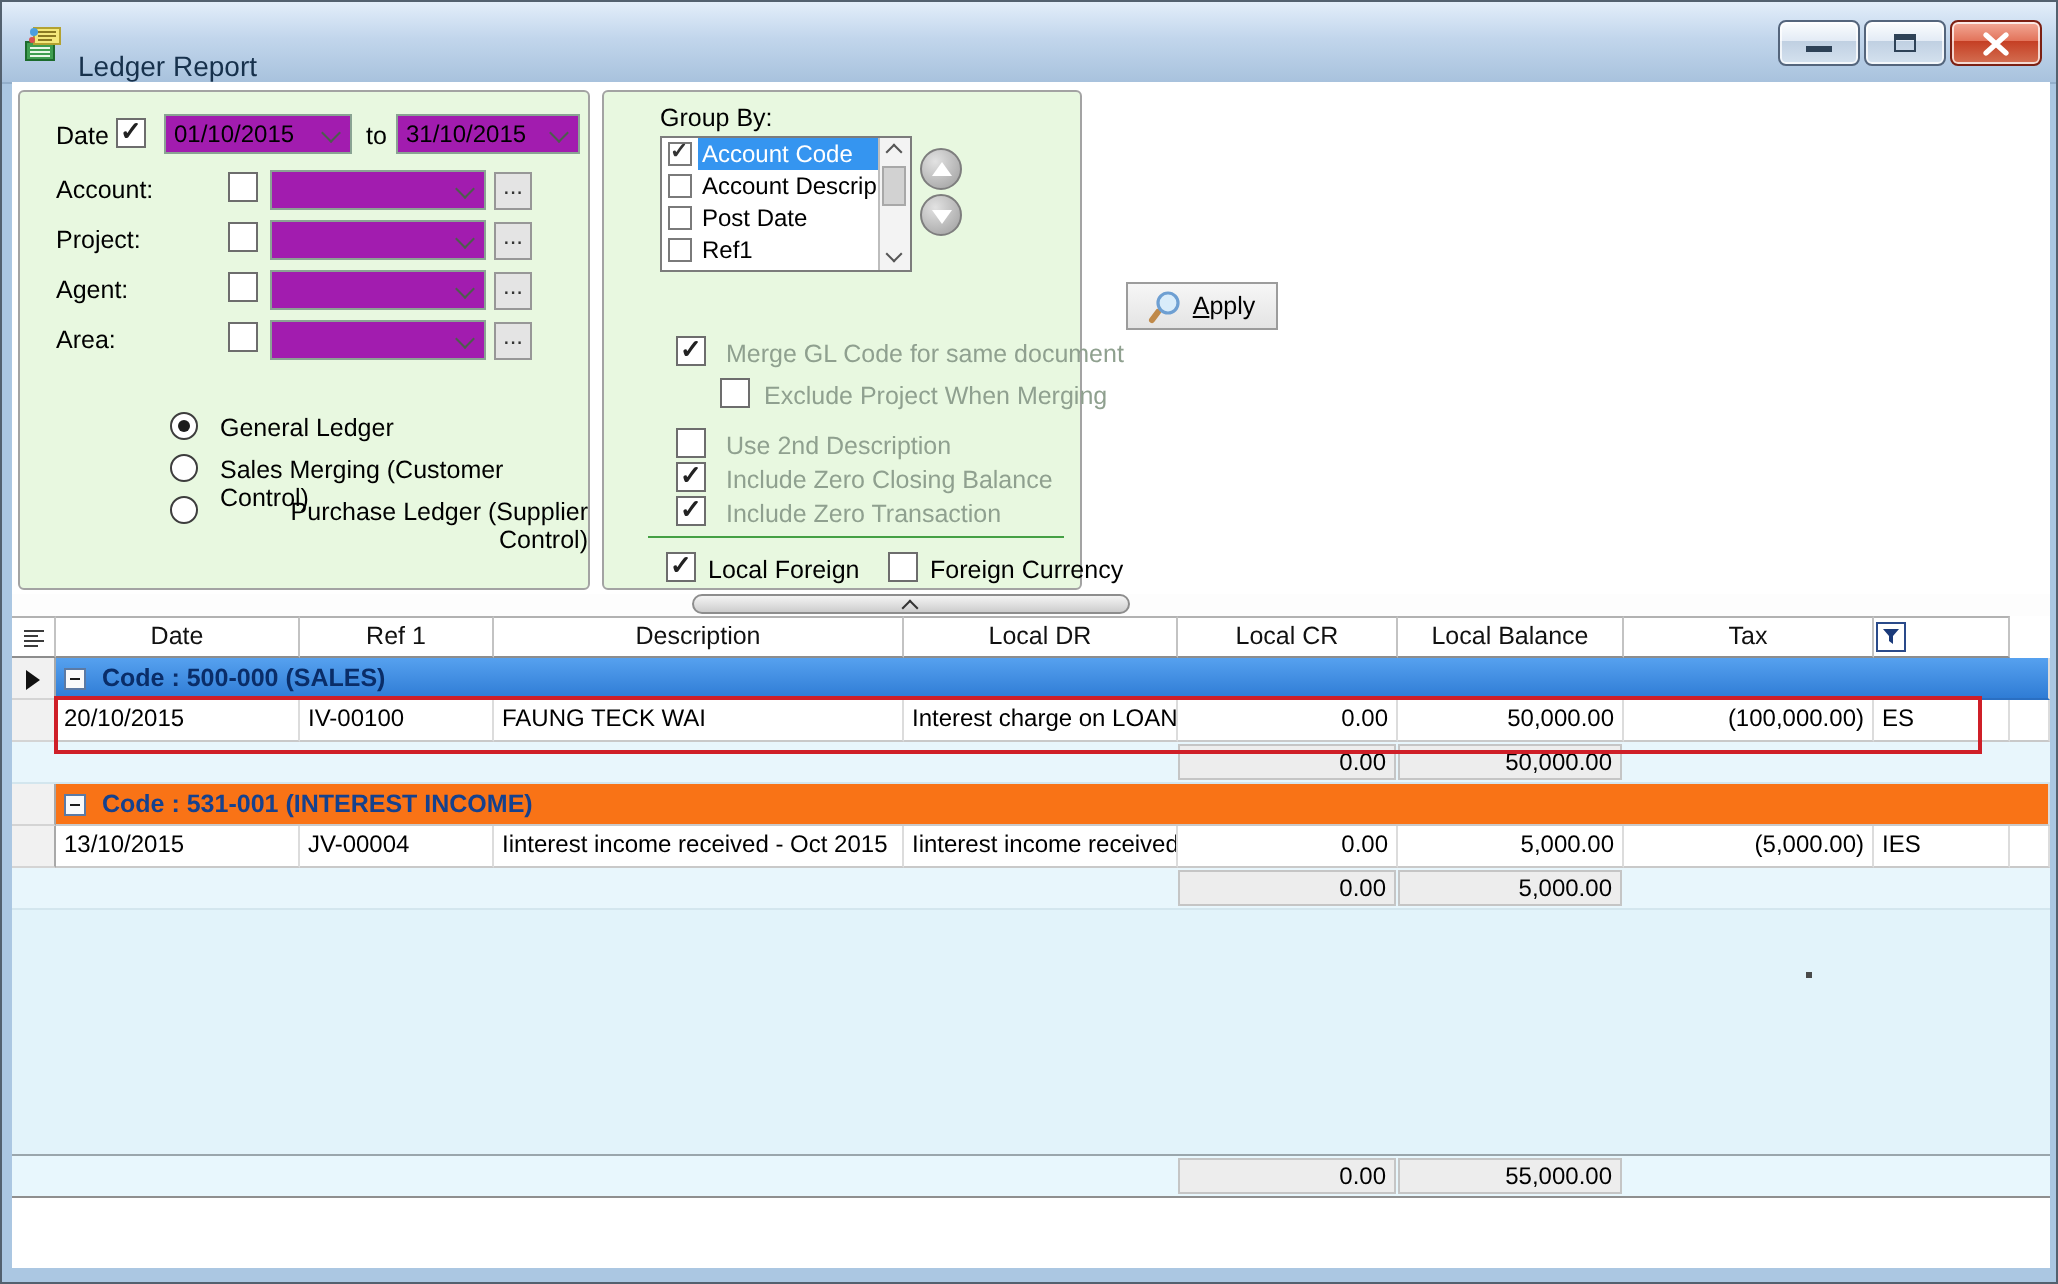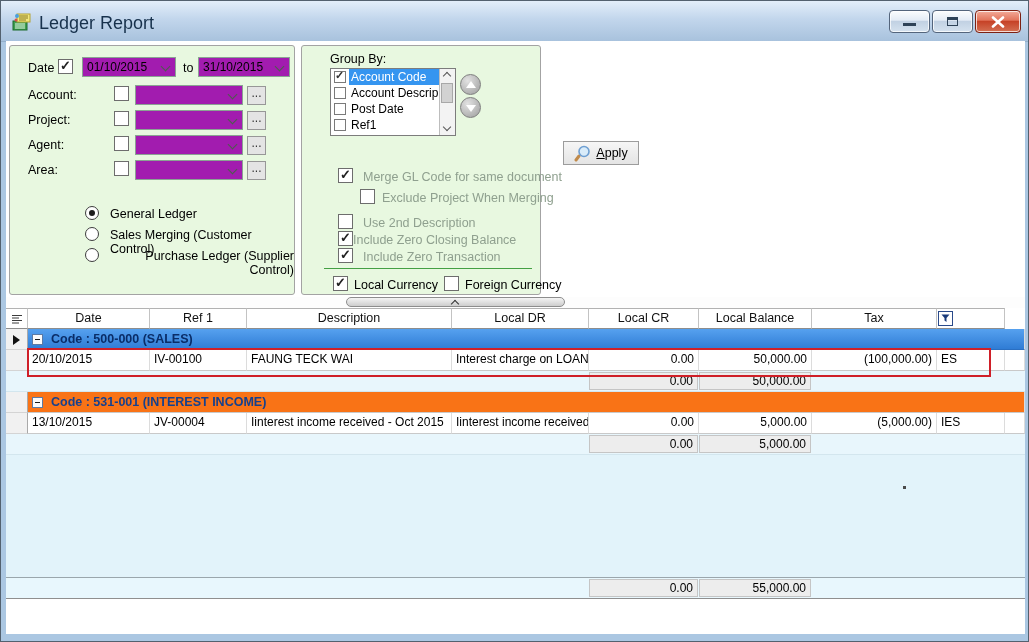--- a/index.html
+++ b/index.html
@@ -14,21 +14,21 @@
     background:#abc7e2;
   }
   
   .titlebar {
     position:absolute; left:0; top:0; right:0; height:40px;
     background:linear-gradient(#e3eefa, #c2d6ec 45%, #a8c2dd);
     border-bottom:1px solid #93afcb;
   }
   .app-icon { position:absolute; left:11px; top:11px; width:20px; height:20px; }
   .title-text {
-    position:absolute; left:38px; top:12px; font-size:18px; color:#17314c;
+    position:absolute; left:38px; top:24px; font-size:14px; color:#17314c;
   }
   .win-btns { position:absolute; right:7px; top:9px; display:flex; }
   .wbtn {
     width:41px; height:23px; box-sizing:border-box; margin-left:2px;
     border:1px solid #54657c; border-radius:4px;
     background:linear-gradient(#fbfdfe, #e3ebf5 45%, #c0d0e2 46%, #d5e2ef);
     box-shadow:inset 0 0 0 1px rgba(255,255,255,.75);
     display:flex; align-items:center; justify-content:center;
   }
   .wbtn.close {
@@ -333,27 +333,27 @@
         <span class="tri"></span>
       </span>
 
     <span class="cb checked" style="left:36px; top:122px;"></span>
     <span class="opt-label" style="left:61px; top:124px;">Merge GL Code for same document</span>
     <span class="cb" style="left:58px; top:143px;"></span>
     <span class="opt-label" style="left:80px; top:145px;">Exclude Project When Merging</span>
     <span class="cb" style="left:36px; top:168px;"></span>
     <span class="opt-label" style="left:61px; top:170px;">Use 2nd Description</span>
     <span class="cb checked" style="left:36px; top:185px;"></span>
-    <span class="opt-label" style="left:51px; top:187px;">Include Zero Closing Balance</span>
+    <span class="opt-label" style="left:61px; top:187px;">Include Zero Closing Balance</span>
     <span class="cb checked" style="left:36px; top:202px;"></span>
     <span class="opt-label" style="left:61px; top:204px;">Include Zero Transaction</span>
 
     <span class="green-line"></span>
     <span class="cb checked" style="left:31px; top:230px;"></span>
-    <span class="cur-label" style="left:52px; top:232px;">Local Currency</span>
+    <span class="cur-label" style="left:52px; top:232px;">Local Foreign</span>
     <span class="cb" style="left:142px; top:230px;"></span>
     <span class="cur-label" style="left:163px; top:232px;">Foreign Currency</span>
   </div>
 
   <button class="apply-btn">
     <svg width="17" height="17" viewBox="0 0 17 17">
       <line x1="5" y1="11" x2="2" y2="15" stroke="#c08a4a" stroke-width="3" stroke-linecap="round"></line>
       <circle cx="10" cy="6.5" r="5" fill="#d9ecfa" stroke="#6e9fd2" stroke-width="1.6"></circle>
     </svg>
     <span class="albl">Apply</span>

